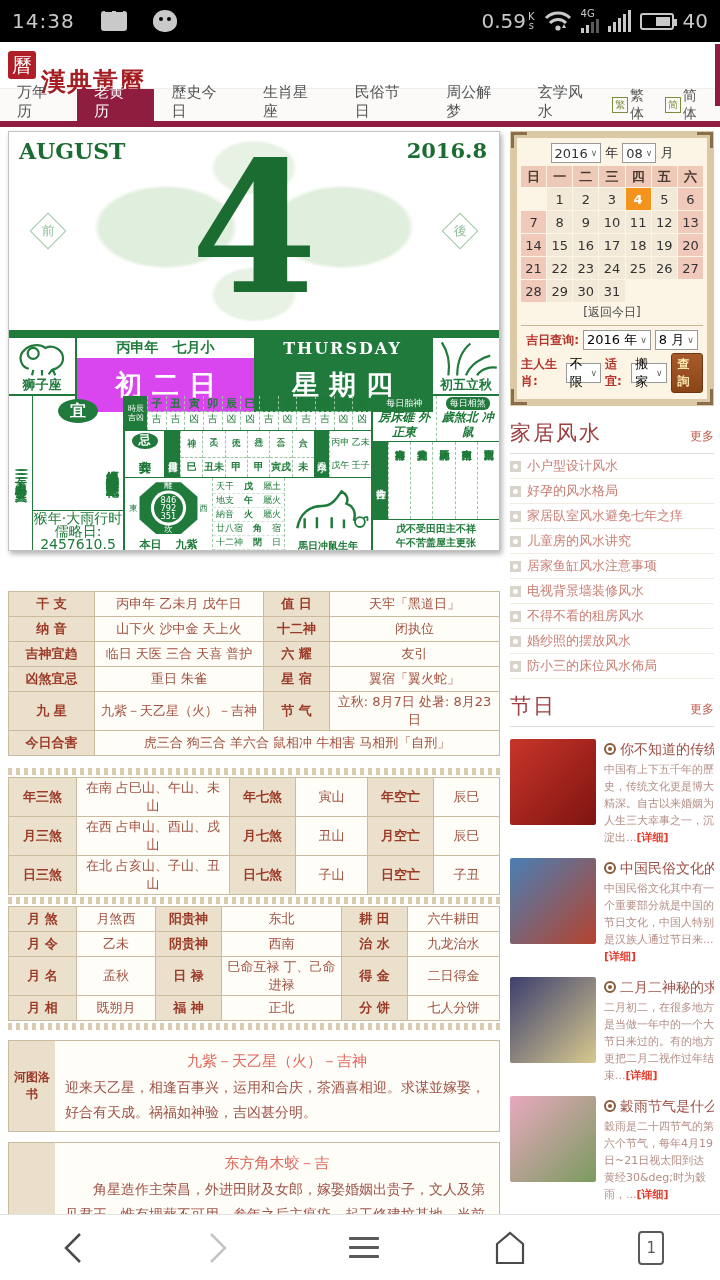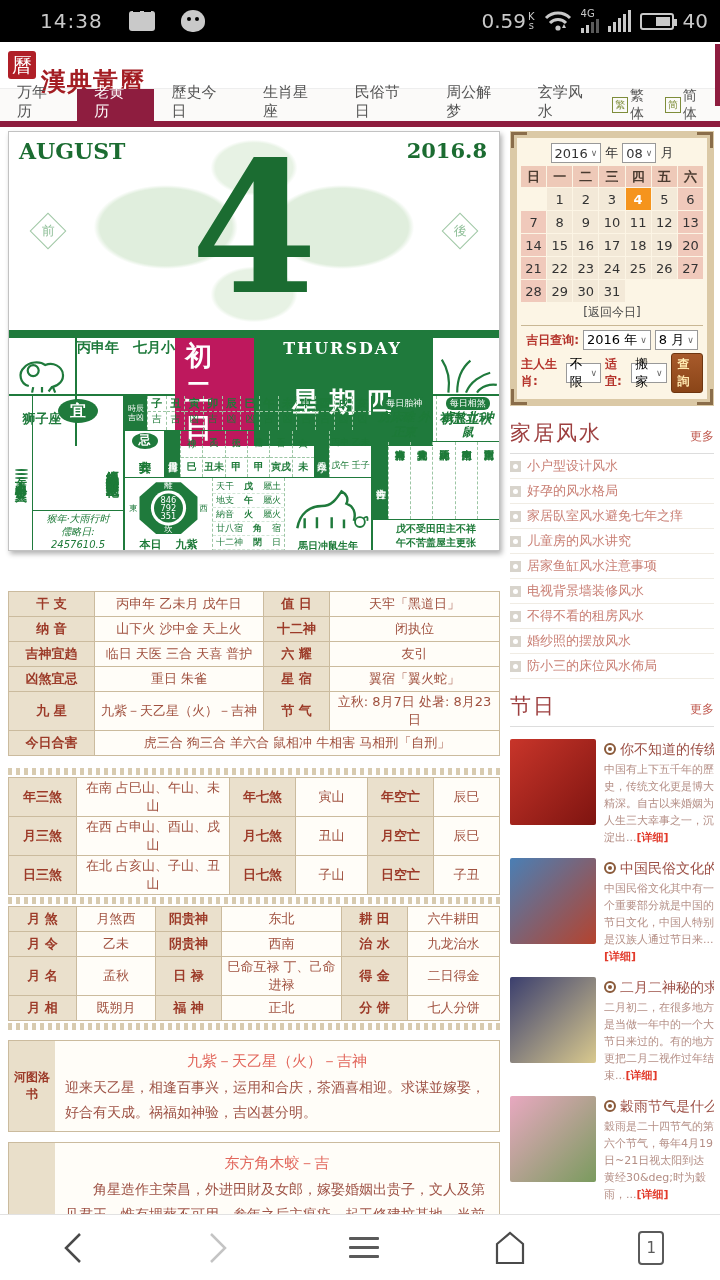--- a/index.html
+++ b/index.html
@@ -3,21 +3,21 @@
 <meta charset="utf-8">
 <style>
   * { margin:0; padding:0; box-sizing:border-box; }
   html,body { width:720px; height:1280px; overflow:hidden; background:#fff;
     font-family:"DejaVu Sans","Liberation Sans",sans-serif; }
   body { position:relative; }
 
   
   .statusbar { height:42px; background:#000; color:#c9c9c9; display:flex;
     align-items:center; padding:0 12px; font-size:20px; }
-  .sb-left { display:flex; align-items:center; gap:26px;margin-left:28px; }
+  .sb-left { display:flex; align-items:center; gap:26px; }
   .sb-right { margin-left:auto; display:flex; align-items:center; gap:9px; }
   .sb-time { letter-spacing:1px; }
   .ic-video { width:26px; height:20px; background:#c9c9c9; border-radius:3px; position:relative; }
   .ic-video:before { content:""; position:absolute; left:4px; top:-3px; width:7px; height:4px; background:#000; }
   .ic-video:after { content:""; position:absolute; right:4px; top:-3px; width:7px; height:4px; background:#000; }
   .ic-wechat { width:24px; height:22px; background:#c9c9c9; border-radius:50% 50% 46% 46%; position:relative; }
   .ic-wechat:before { content:""; position:absolute; left:6px; top:7px; width:4px; height:4px; border-radius:50%; background:#000; }
   .ic-wechat:after { content:""; position:absolute; right:6px; top:7px; width:4px; height:4px; border-radius:50%; background:#000; }
   .speed { display:flex; align-items:center; gap:2px; }
   .speed-unit { display:flex; flex-direction:column; font-size:10px; line-height:9px; align-items:center; }
@@ -70,41 +70,41 @@
     transform:rotate(45deg); display:flex; align-items:center; justify-content:center; background:rgba(255,255,255,.6); }
   .pager span { transform:rotate(-45deg); font-size:13px; color:#8fbf98; }
   .pager.prev { left:26px; } .pager.next { right:26px; }
   .green-sep { height:8px; background:#1f7a3c; }
   .card-head { height:58px; display:grid; grid-template-columns:68px 1fr 1fr 68px; border-bottom:2px solid #1f7a3c; }
   .zodiac-cell,.term-cell { border-right:2px solid #1f7a3c; display:flex; flex-direction:column;
     align-items:center; justify-content:flex-end; padding-bottom:20px; }
   .term-cell { border-right:none; border-left:2px solid #1f7a3c; }
   .zodiac-cell svg,.term-cell svg { flex:1; width:100%; }
   .zodiac-cap,.term-cap { font-size:13px; font-weight:bold; color:#1f7a3c; line-height:14px; }
-  .head-l { display:flex; flex-direction:row; }
+  .head-l { display:flex; flex-direction:column; }
   .head-l .strip { height:20px; display:flex; align-items:center; justify-content:center; gap:14px;
     color:#1f7a3c; font-size:14px; font-weight:bold; }
-  .head-l .main { flex:1; background:#be185d; color:#fff; font-size:27px; font-weight:bold;
+  .head-l .main { flex:1; background:#d946ef; color:#fff; font-size:27px; font-weight:bold;
     display:flex; align-items:center; justify-content:center; letter-spacing:10px; padding-left:10px; }
   .head-r { display:flex; flex-direction:column; background:#1f7a3c; }
   .head-r .strip { height:20px; display:flex; align-items:center; justify-content:center;
     color:#fff; font-family:"DejaVu Serif",serif; font-weight:bold; font-size:16px; letter-spacing:2px; }
   .head-r .main { flex:1; color:#fff; font-size:27px; font-weight:bold; display:flex;
     align-items:center; justify-content:center; letter-spacing:10px; padding-left:10px; }
 
   .card-body { height:156px; display:flex; font-size:11px; }
   .colA { width:24px; border-right:1px solid #1f7a3c; writing-mode:vertical-rl; display:flex;
     align-items:center; justify-content:center; font-size:12px; font-weight:bold; padding:2px 0; }
   .colA .mark { border:1px solid #1f7a3c; border-radius:50%; font-size:10px; margin:1px 0; }
   .colB { width:92px; border-right:2px solid #1f7a3c; display:flex; flex-direction:column; }
   .yi-oval { margin:3px auto 1px; background:#1f7a3c; color:#fff; font-size:16px; font-weight:bold;
     border-radius:50%; width:40px; height:24px; display:flex; align-items:center; justify-content:center; }
   .yi-items { flex:1; writing-mode:vertical-rl; display:flex; justify-content:center; gap:4px;
     font-size:13px; font-weight:bold; padding:2px; }
-  .ab-foot { border-top:1px solid #1f7a3c; font-size:10px; text-align:center; line-height:13px; padding:1px 0;font-style:italic; }
+  .ab-foot { border-top:1px solid #1f7a3c; font-size:14px; text-align:center; line-height:13px; padding:1px 0; }
   .colC { flex:1; display:flex; flex-direction:column; border-right:2px solid #1f7a3c; min-width:0; }
   .hours-row { height:40px; display:flex; border-bottom:1px solid #1f7a3c; }
   .hours-label { width:22px; font-size:8px; line-height:9px; display:flex; flex-direction:column;
     align-items:center; justify-content:center; background:#1f7a3c; color:#fff; }
   .hours-cells { flex:1; display:flex; }
   .hcol { flex:1; display:flex; flex-direction:column; align-items:center; border-left:1px dashed #9cc6a4; }
   .hcol .hb { font-size:11px; font-weight:bold; line-height:15px; border-bottom:1px dashed #9cc6a4; width:100%; text-align:center; }
   .hcol .hl { font-size:10px; line-height:13px; }
   .mid-row { height:54px; display:flex; border-bottom:1px solid #1f7a3c; }
   .ji-box { width:40px; border-right:1px solid #1f7a3c; display:flex; flex-direction:column; align-items:center; }

